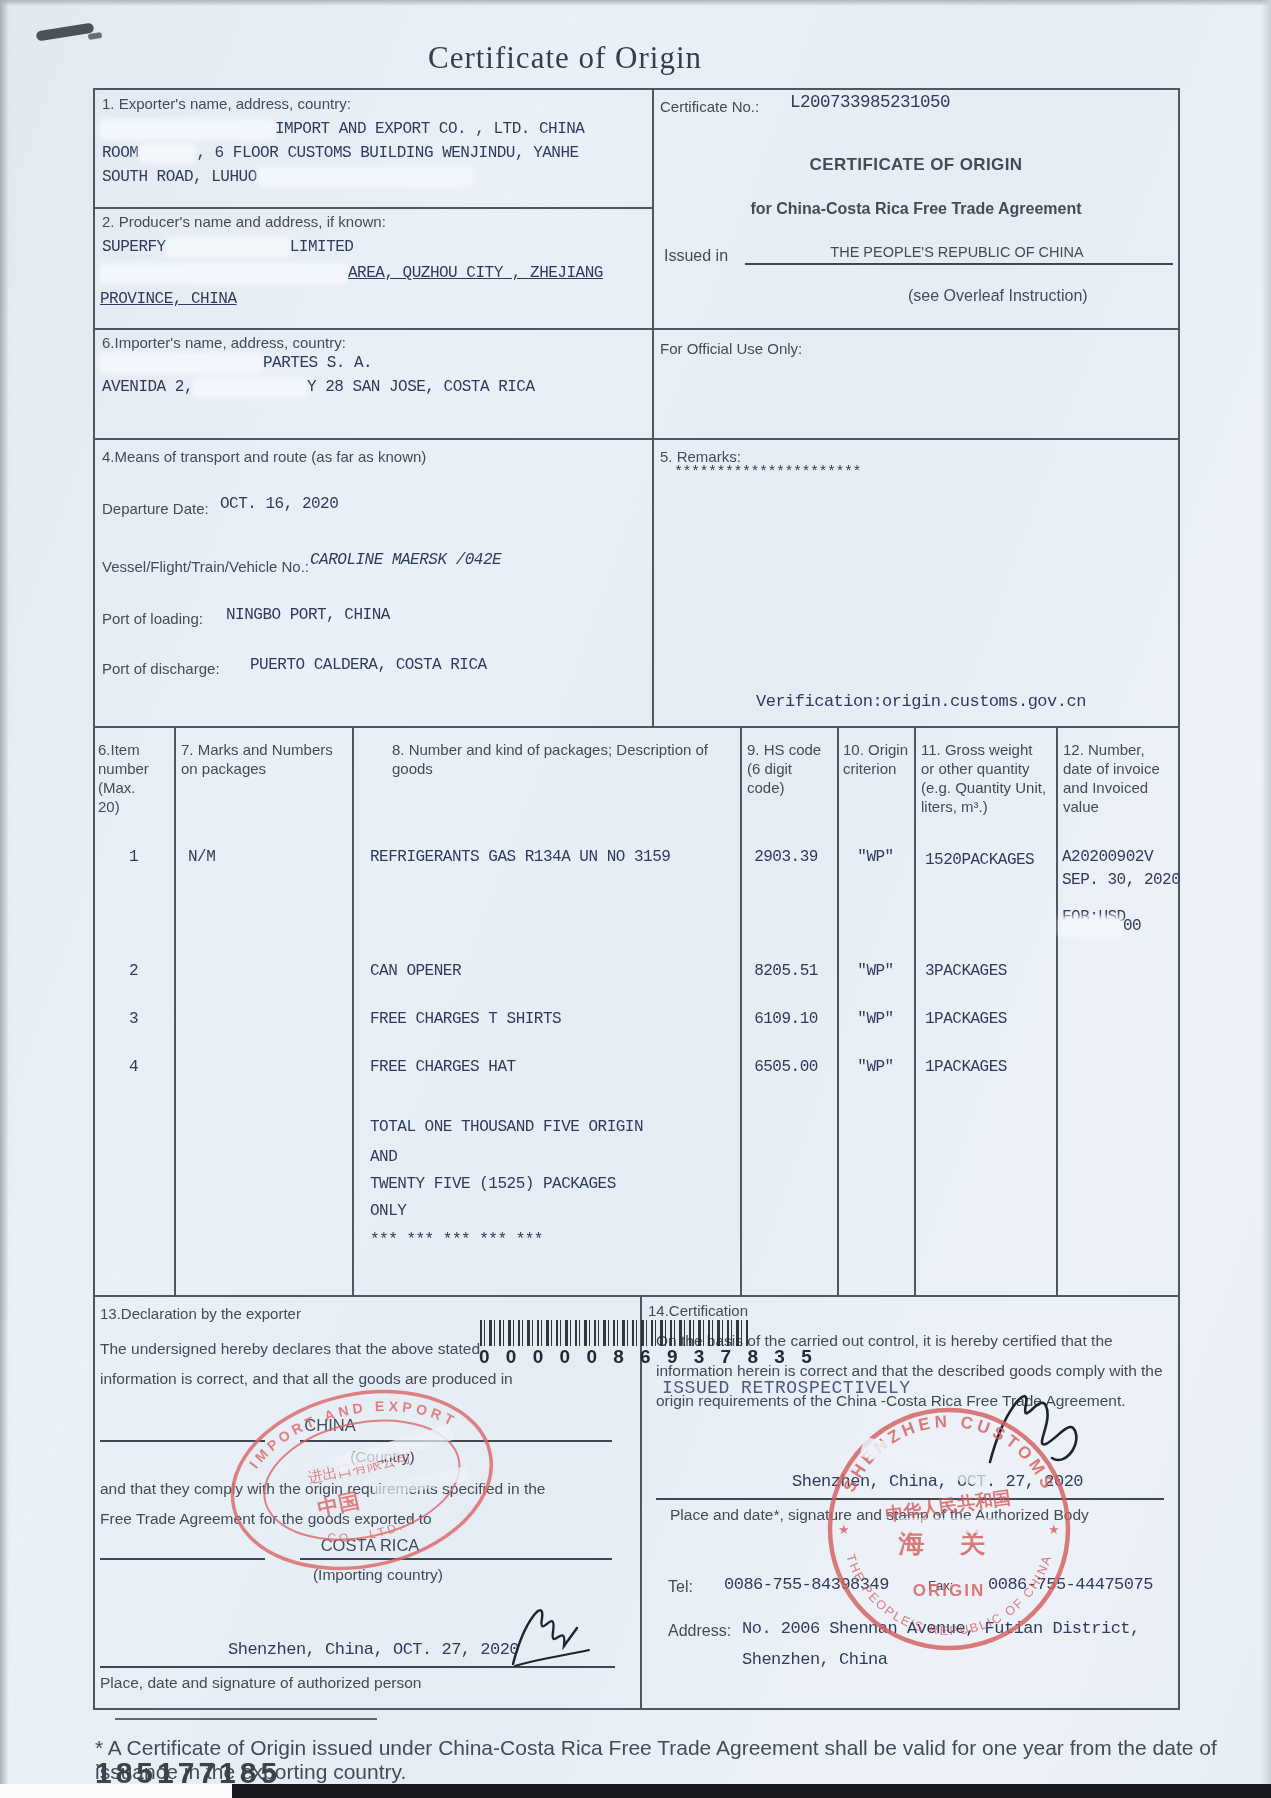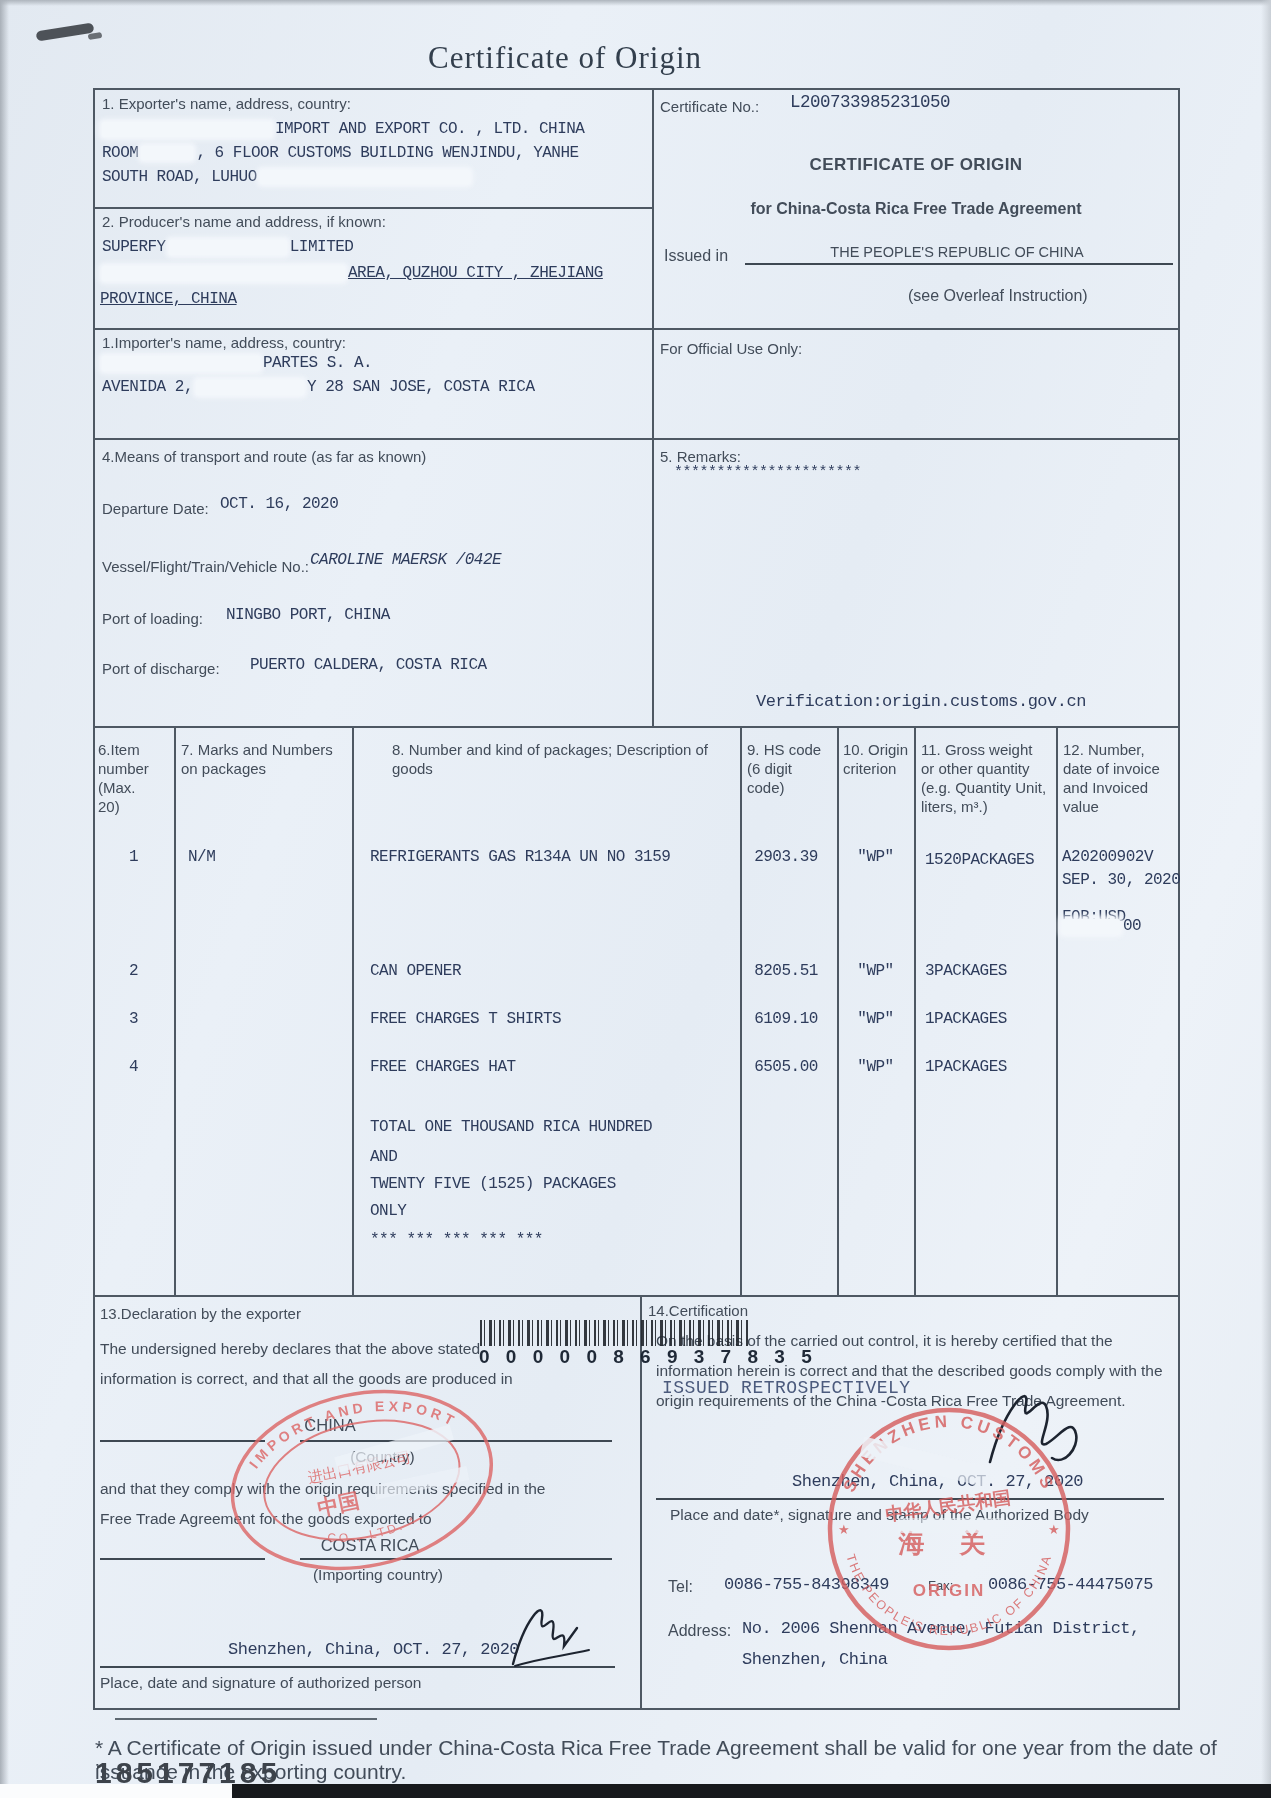--- a/index.html
+++ b/index.html
@@ -74,21 +74,21 @@
   <span>SUPERFY</span>
   <span class="redact" style="width:118px;height:15px;"></span>
   <span>LIMITED</span>
 </div>
 <div class="typed typed-flex" style="left:102px;top:264px;text-decoration:underline;">
   <span class="redact" style="width:243px;height:15px;"></span>
   <span>AREA, QUZHOU CITY , ZHEJIANG</span>
 </div>
 <div class="typed" style="left:100px;top:290px;text-decoration:underline;">PROVINCE, CHINA</div>
 
-<div class="lbl" style="left:102px;top:334px;">1.Importer's name, address, country:</div>
+<div class="lbl" style="left:102px;top:334px;">6.Importer's name, address, country:</div>
 <div class="typed typed-flex" style="left:102px;top:354px;">
   <span class="redact" style="width:158px;height:15px;"></span>
   <span>PARTES S. A.</span>
 </div>
 <div class="typed typed-flex" style="left:102px;top:378px;">
   <span>AVENIDA 2,</span>
   <span class="redact" style="width:108px;height:15px;"></span>
   <span>Y 28 SAN JOSE,  COSTA RICA</span>
 </div>
 
@@ -149,21 +149,21 @@
 <div class="typed center" style="left:740px;top:1010px;width:92px;">6109.10</div>
 <div class="typed center" style="left:837px;top:1010px;width:77px;">″WP″</div>
 <div class="typed" style="left:925px;top:1010px;">1PACKAGES</div>
 
 <div class="typed center" style="left:93px;top:1058px;width:81px;">4</div>
 <div class="typed" style="left:370px;top:1058px;">FREE CHARGES HAT</div>
 <div class="typed center" style="left:740px;top:1058px;width:92px;">6505.00</div>
 <div class="typed center" style="left:837px;top:1058px;width:77px;">″WP″</div>
 <div class="typed" style="left:925px;top:1058px;">1PACKAGES</div>
 
-<div class="typed" style="left:370px;top:1118px;">TOTAL ONE THOUSAND RICA HUNDRED</div>
+<div class="typed" style="left:370px;top:1118px;">TOTAL ONE THOUSAND FIVE ORIGIN</div>
 <div class="typed" style="left:370px;top:1148px;">AND</div>
 <div class="typed" style="left:370px;top:1175px;">TWENTY FIVE  (1525)  PACKAGES</div>
 <div class="typed" style="left:370px;top:1202px;">ONLY</div>
 <div class="typed" style="left:370px;top:1231px;">***  ***  ***  ***  ***</div>
 
 <div class="lbl" style="left:100px;top:1305px;">13.Declaration by the exporter</div>
 <div class="para" style="left:100px;top:1334px;width:452px;">The undersigned hereby declares that the above stated information is correct, and that all the goods are produced in</div>
 <div class="lbl center" style="left:180px;top:1416px;width:300px;font-size:16.5px;">CHINA</div>
 <div class="uline" style="left:100px;top:1440px;width:165px;"></div>
 <div class="uline" style="left:300px;top:1440px;width:312px;"></div>

